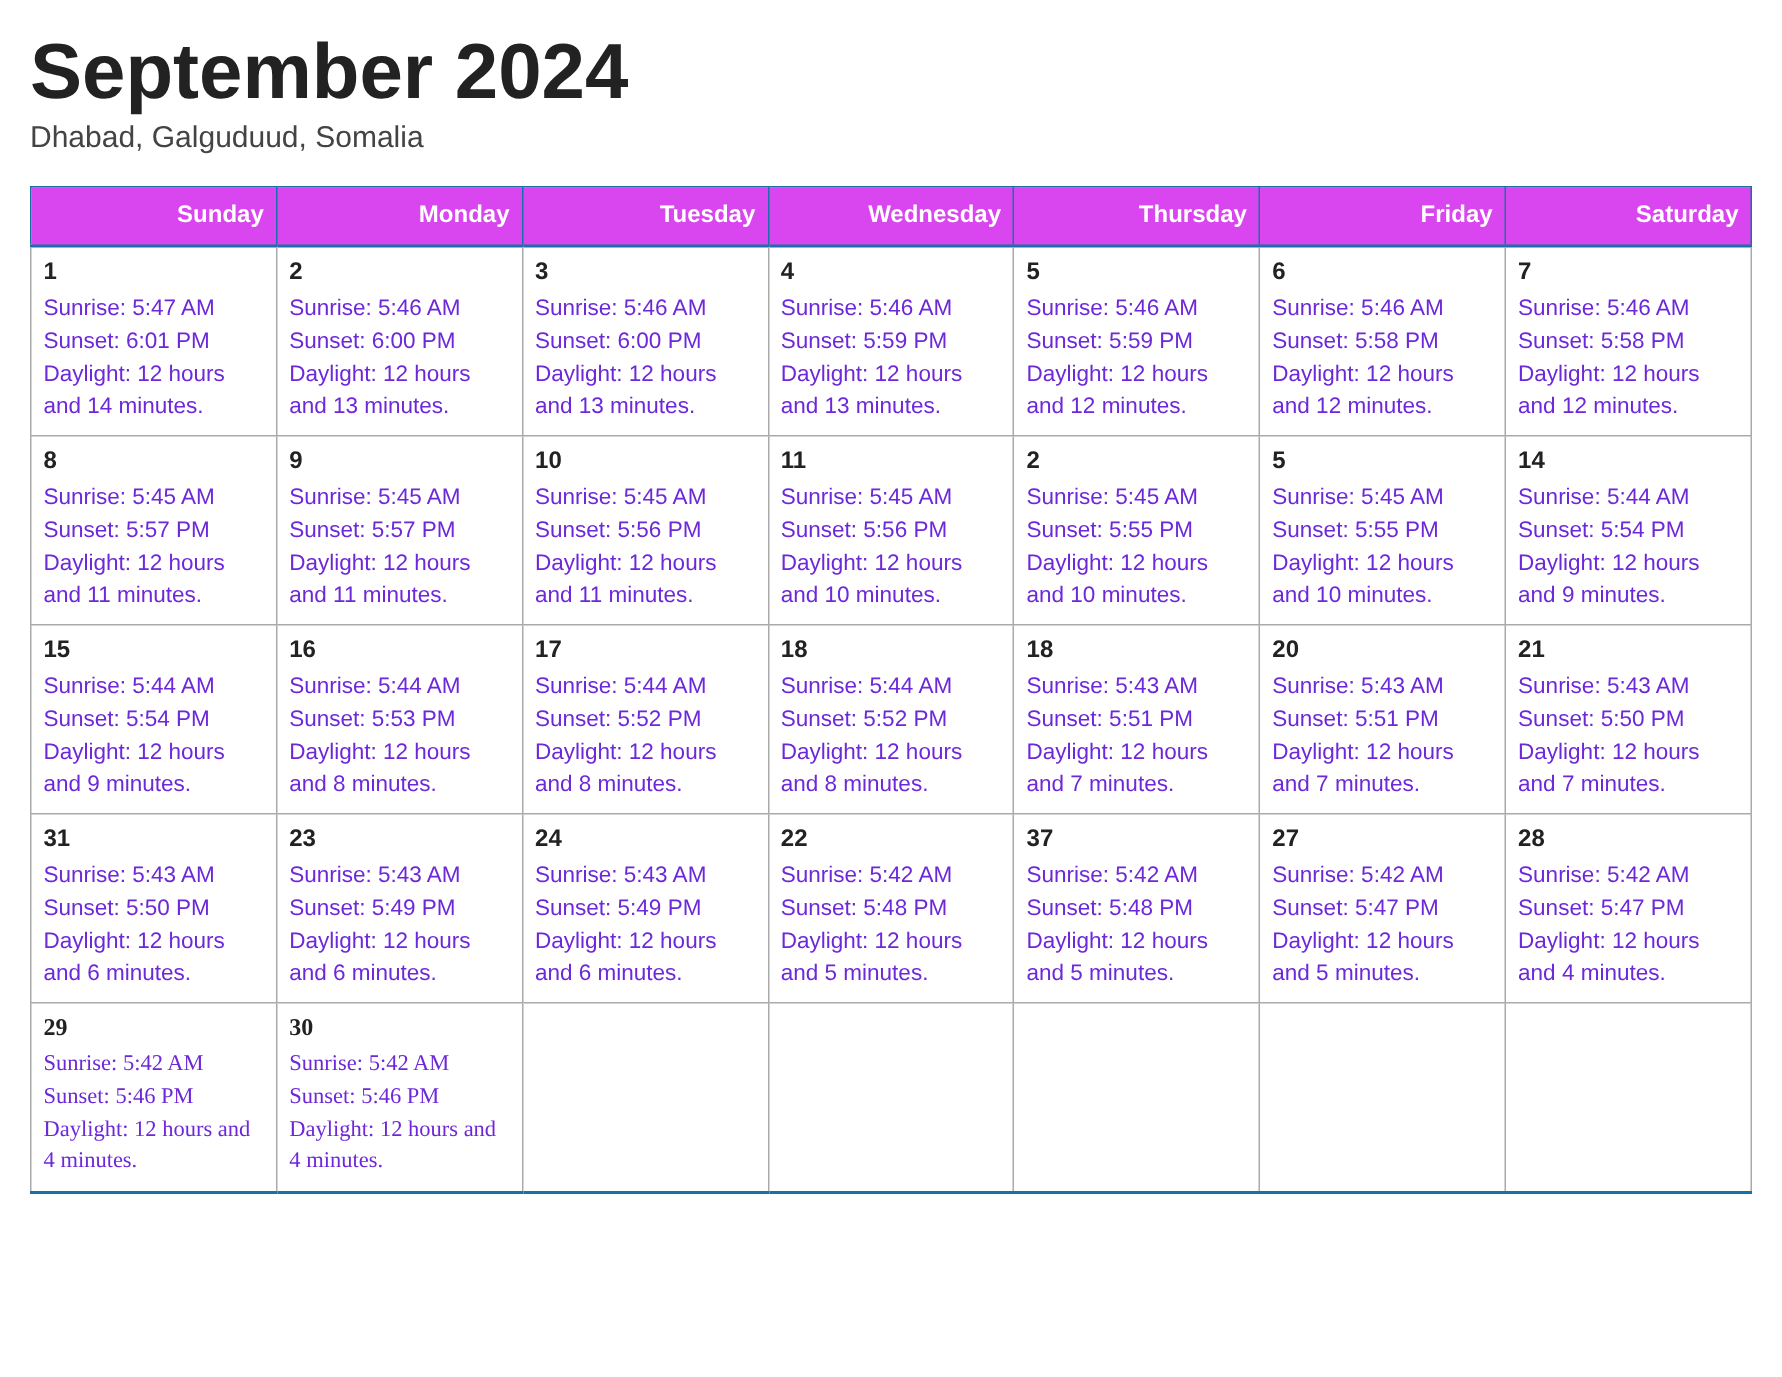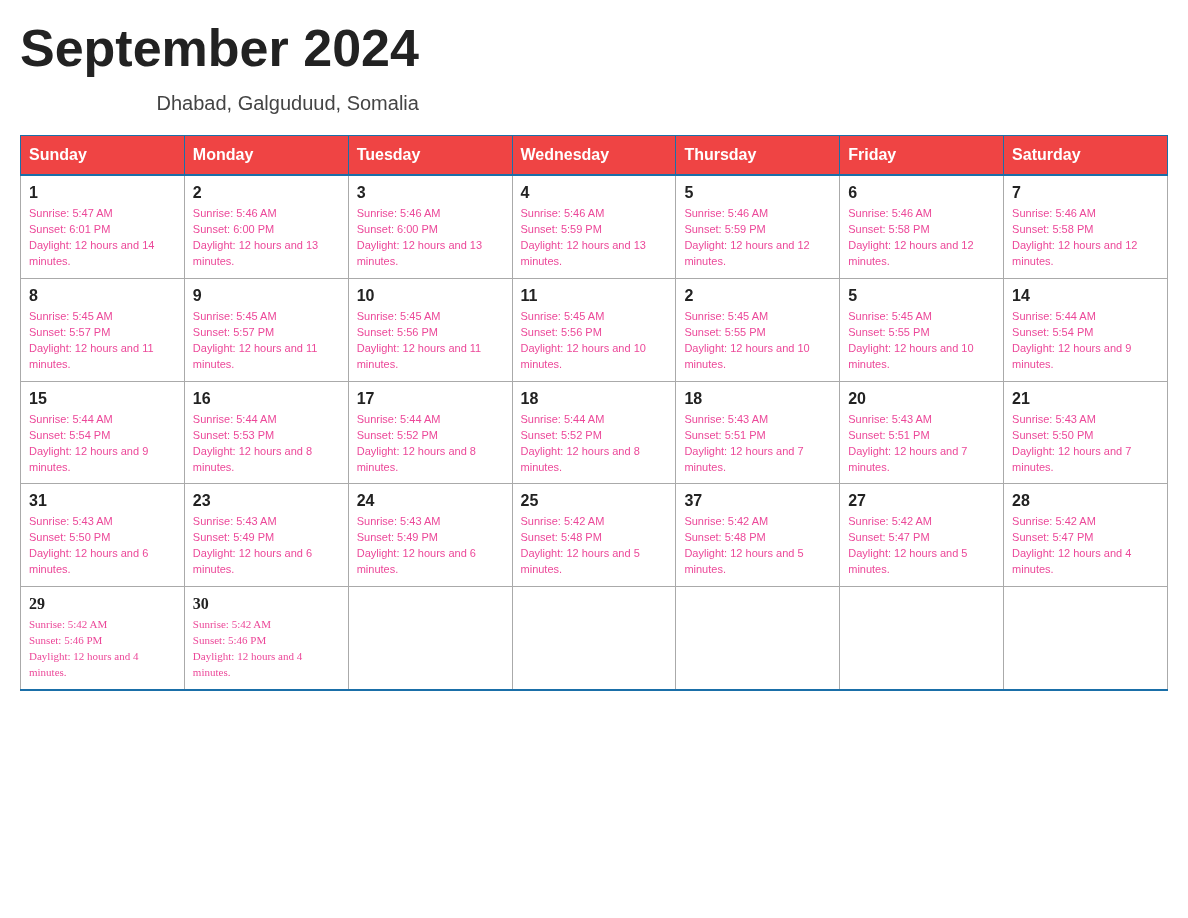--- a/index.html
+++ b/index.html
@@ -14,45 +14,44 @@
       display: flex;
       justify-content: space-between;
       align-items: flex-start;
       margin-bottom: 20px;
     }
     .logo-line1 {
       display: flex;
       align-items: flex-end;
     }
     .title-area {
-      text-align: right;
     }
     .page-title {
       font-size: 52px;
       font-weight: bold;
       color: #222;
       line-height: 1.1;
     }
     .subtitle {
       font-size: 20px;
       color: #444;
-      margin-top: 15px;
+      margin-top: 4px;
     }
     .calendar {
       width: 100%;
       border-collapse: collapse;
       border: 1px solid #1a6fa8;
     }
     .calendar th {
-      background: #ef4444;
+      background: #d946ef;
       color: #fff;
       font-size: 16px;
       font-weight: bold;
       padding: 10px 8px;
-      text-align: left;
+      text-align: right;
       border: 1px solid #1a6fa8;
     }
     .calendar td {
       vertical-align: top;
       padding: 8px;
       border: 1px solid #aaa;
       width: calc(100% / 7);
       min-height: 100px;
       font-size: 13px;
       color: #333;
@@ -65,23 +64,23 @@
       border-top: 2px solid #1a6fa8;
     }
     .day-number {
       font-size: 16px;
       font-weight: bold;
       color: #222;
       display: block;
       margin-bottom: 4px;
     }
     .day-info {
-      font-size: 11px;
+      font-size: 15px;
       line-height: 1.45;
-      color: #ec4899;
+      color: #6d28d9;
     }
     .empty-cell {
       background: #fff;
     }
     .logo-svg {
       display: flex;
       flex-direction: column;
       line-height: 1;
     }
   </style>
@@ -205,21 +204,21 @@
         </td>
         <td>
           <span class="day-number">23</span>
           <div class="day-info">Sunrise: 5:43 AM<br>Sunset: 5:49 PM<br>Daylight: 12 hours and 6 minutes.</div>
         </td>
         <td>
           <span class="day-number">24</span>
           <div class="day-info">Sunrise: 5:43 AM<br>Sunset: 5:49 PM<br>Daylight: 12 hours and 6 minutes.</div>
         </td>
         <td>
-          <span class="day-number">25</span>
+          <span class="day-number">22</span>
           <div class="day-info">Sunrise: 5:42 AM<br>Sunset: 5:48 PM<br>Daylight: 12 hours and 5 minutes.</div>
         </td>
         <td>
           <span class="day-number">37</span>
           <div class="day-info">Sunrise: 5:42 AM<br>Sunset: 5:48 PM<br>Daylight: 12 hours and 5 minutes.</div>
         </td>
         <td>
           <span class="day-number">27</span>
           <div class="day-info">Sunrise: 5:42 AM<br>Sunset: 5:47 PM<br>Daylight: 12 hours and 5 minutes.</div>
         </td>

